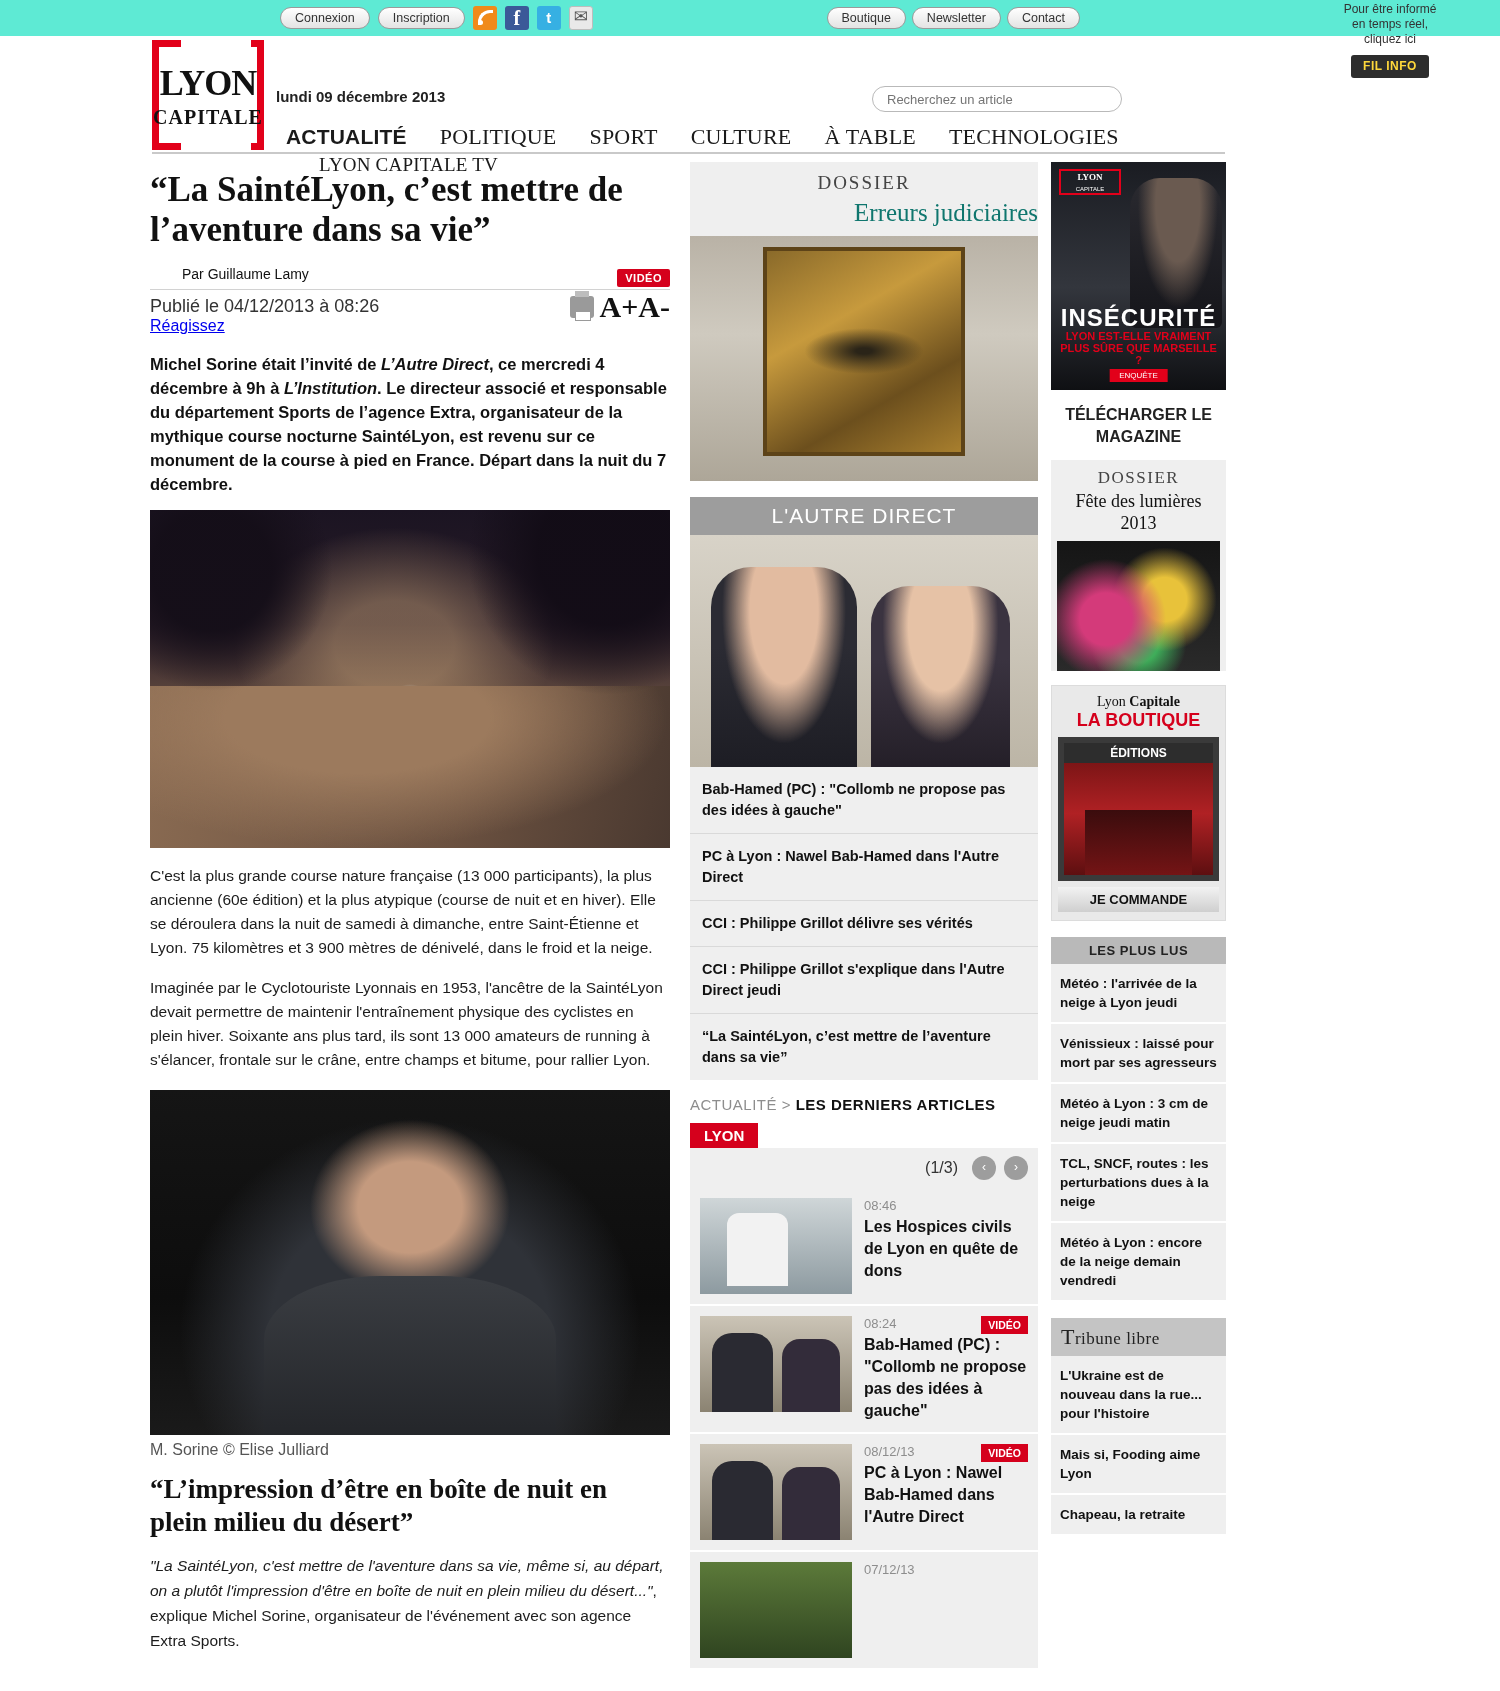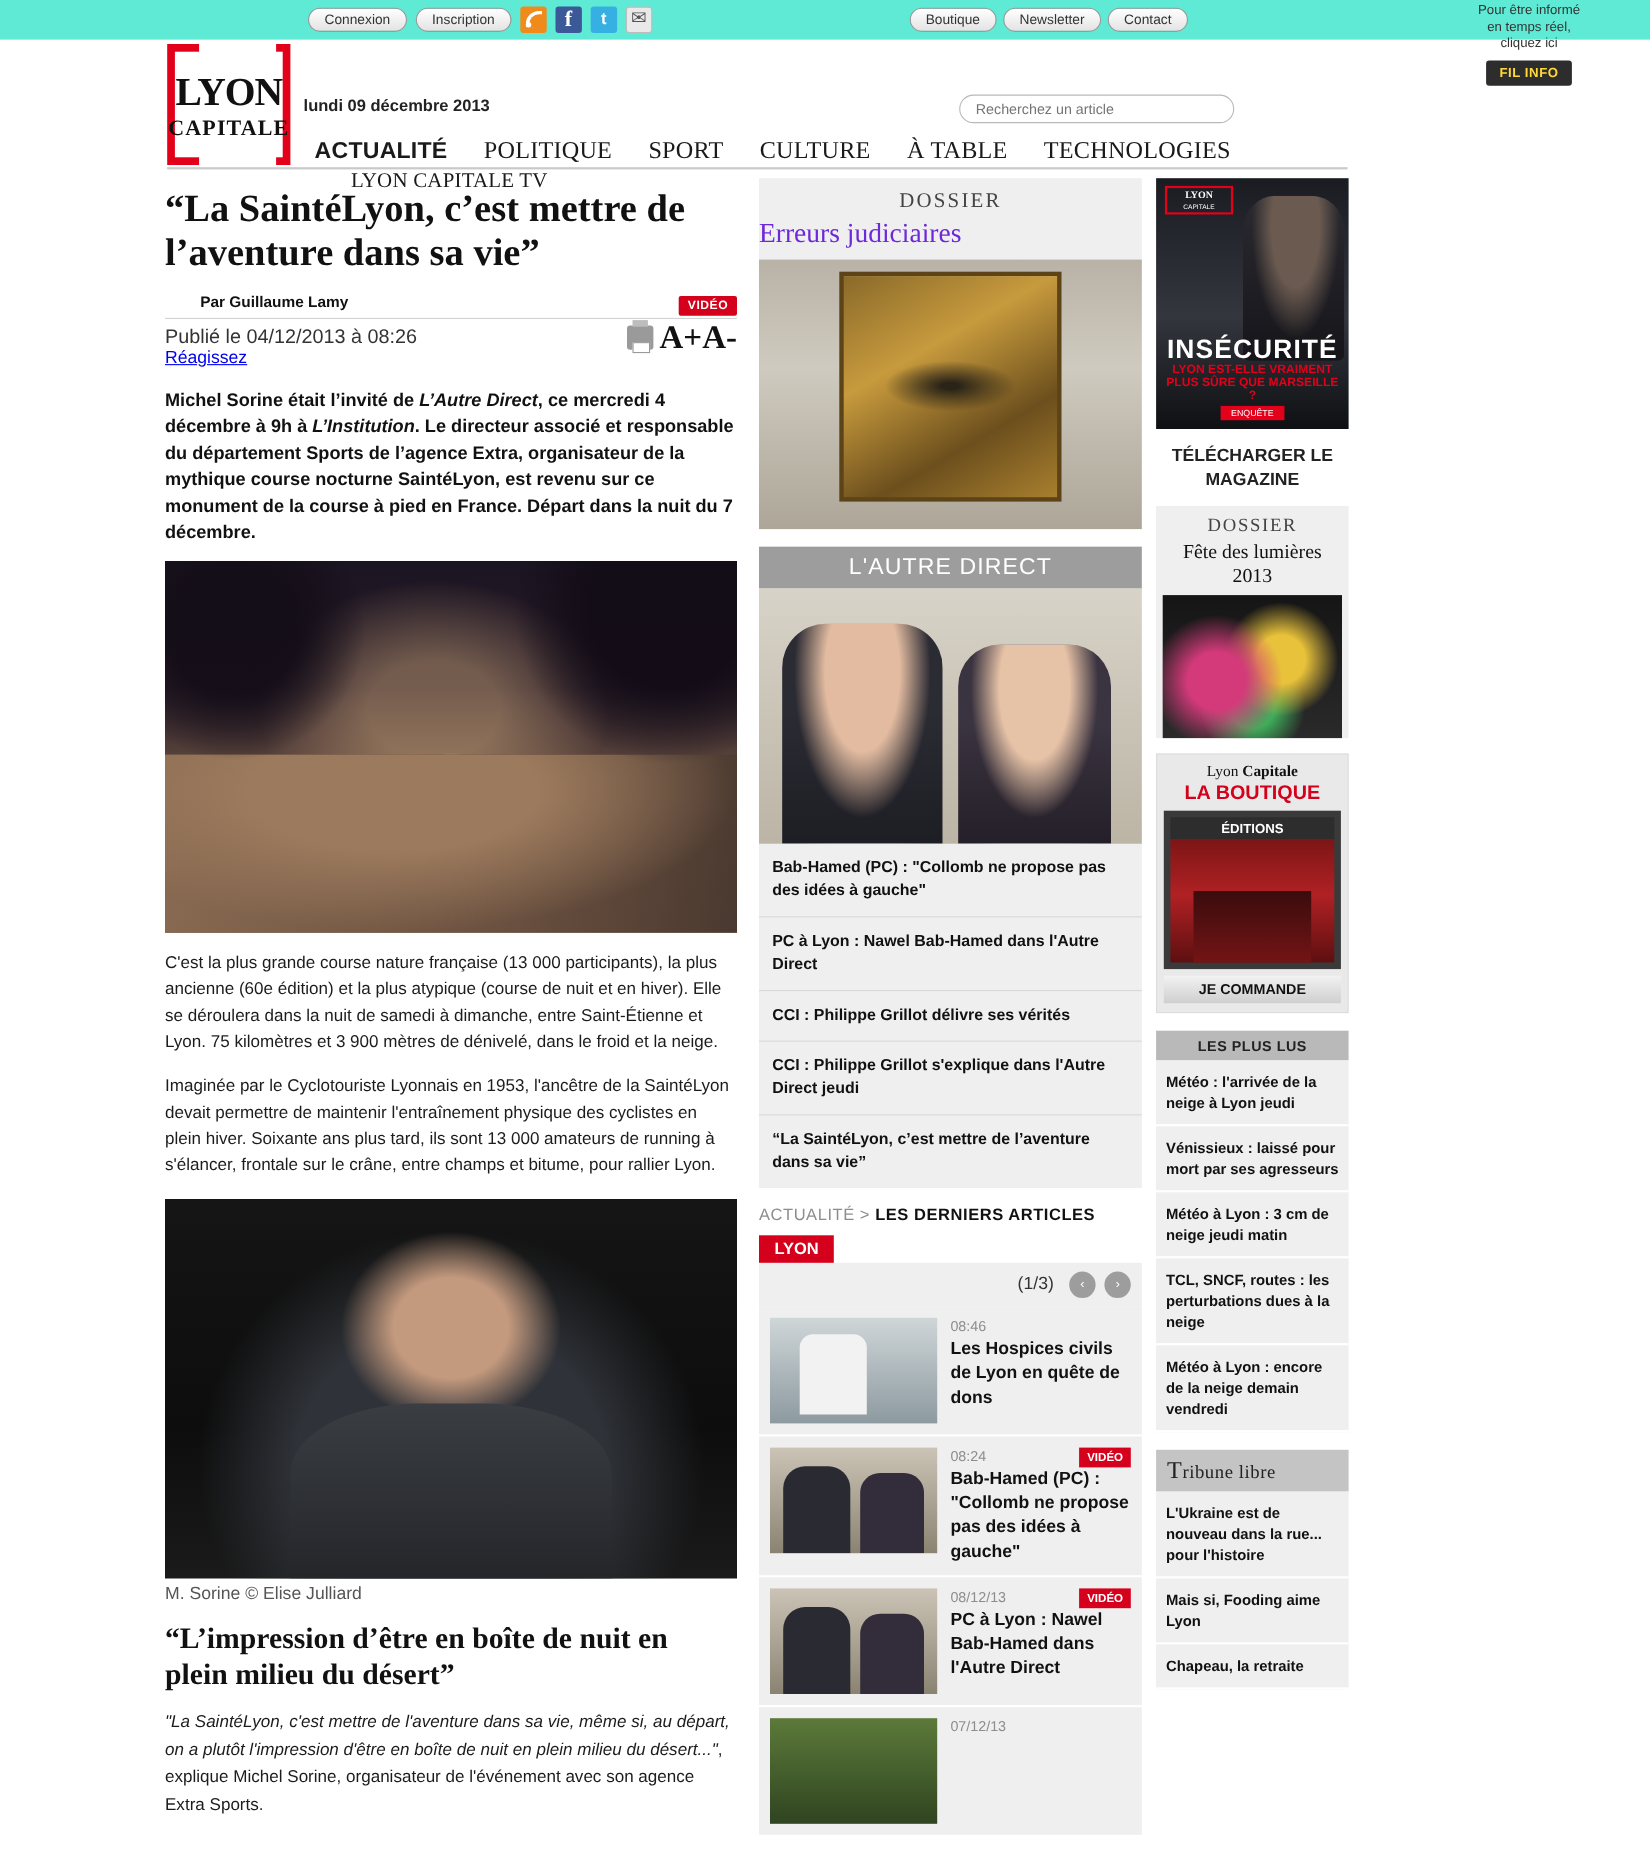--- a/index.html
+++ b/index.html
@@ -95,21 +95,21 @@
   .col-main { position:absolute; left:150px; top:0; width:520px; }
   .col-mid  { position:absolute; left:690px; top:0; width:348px; }
   .col-right{ position:absolute; left:1051px; top:0; width:175px; }
 
   
   h1.title {
     font-family:"Liberation Serif",serif;
     font-size:35px; line-height:40px; font-weight:bold; color:#111;
     margin:8px 0 16px 0;
   }
-  .byline { font-size:14px; font-weight:bold; color:#111;padding-left:32px; }
+  .byline { font-size:14px; font-weight:normal; color:#111;padding-left:32px; }
   .divider-thin { border-top:1px solid #d2d2d2; margin:7px 0 6px 0; }
   .meta { font-size:18px; color:#333; }
   .badge-video {
     background:#d5001c; color:#fff; font-size:11px; font-weight:bold;
     padding:3px 8px; border-radius:2px; letter-spacing:.5px;
   }
   .tools { position:absolute; right:0; top:0; display:flex; align-items:center; gap:6px;}
   .printer { width:24px;height:22px;background:#9a9a9a;border-radius:3px;position:relative;}
   .printer::before{content:"";position:absolute;left:5px;top:-5px;width:14px;height:6px;background:#bdbdbd;}
   .printer::after{content:"";position:absolute;left:5px;bottom:-3px;width:14px;height:8px;background:#fff;border:1px solid #9a9a9a;}
@@ -159,21 +159,21 @@
   }
   .photo-portrait::after{
     content:""; position:absolute; left:22%; bottom:0; width:56%; height:46%;
     background:linear-gradient(#3a3d42,#24262a); border-radius:40% 40% 0 0;
   }
 
   
   .panel { background:#efefef; margin-bottom:16px; }
   .panel-dossier { background:#efefef; padding:10px 0 0 0; }
   .dossier-kicker { text-align:center; font-family:"Liberation Serif",serif; font-size:19px; letter-spacing:2px; color:#444; }
-  .dossier-title { text-align:left; font-family:"Liberation Serif",serif; font-size:25px; color:#6d28d9; margin:5px 0 9px 0;}
+  .dossier-title { text-align:right; font-family:"Liberation Serif",serif; font-size:25px; color:#0f766e; margin:5px 0 9px 0;}
   .img-justice {
     height:245px; width:100%; position:relative; overflow:hidden;
     background:linear-gradient(#b9b2a6,#cfcabf 40%,#ada698);
   }
   .img-justice::before{
     content:""; position:absolute; left:22%; top:6%; width:56%; height:82%;
     background:linear-gradient(150deg,#8a6a2a,#c79a3d 35%,#6c4f1d 70%,#a87f2e);
     box-shadow:0 0 0 4px #5d4318;
   }
   .img-justice::after{

